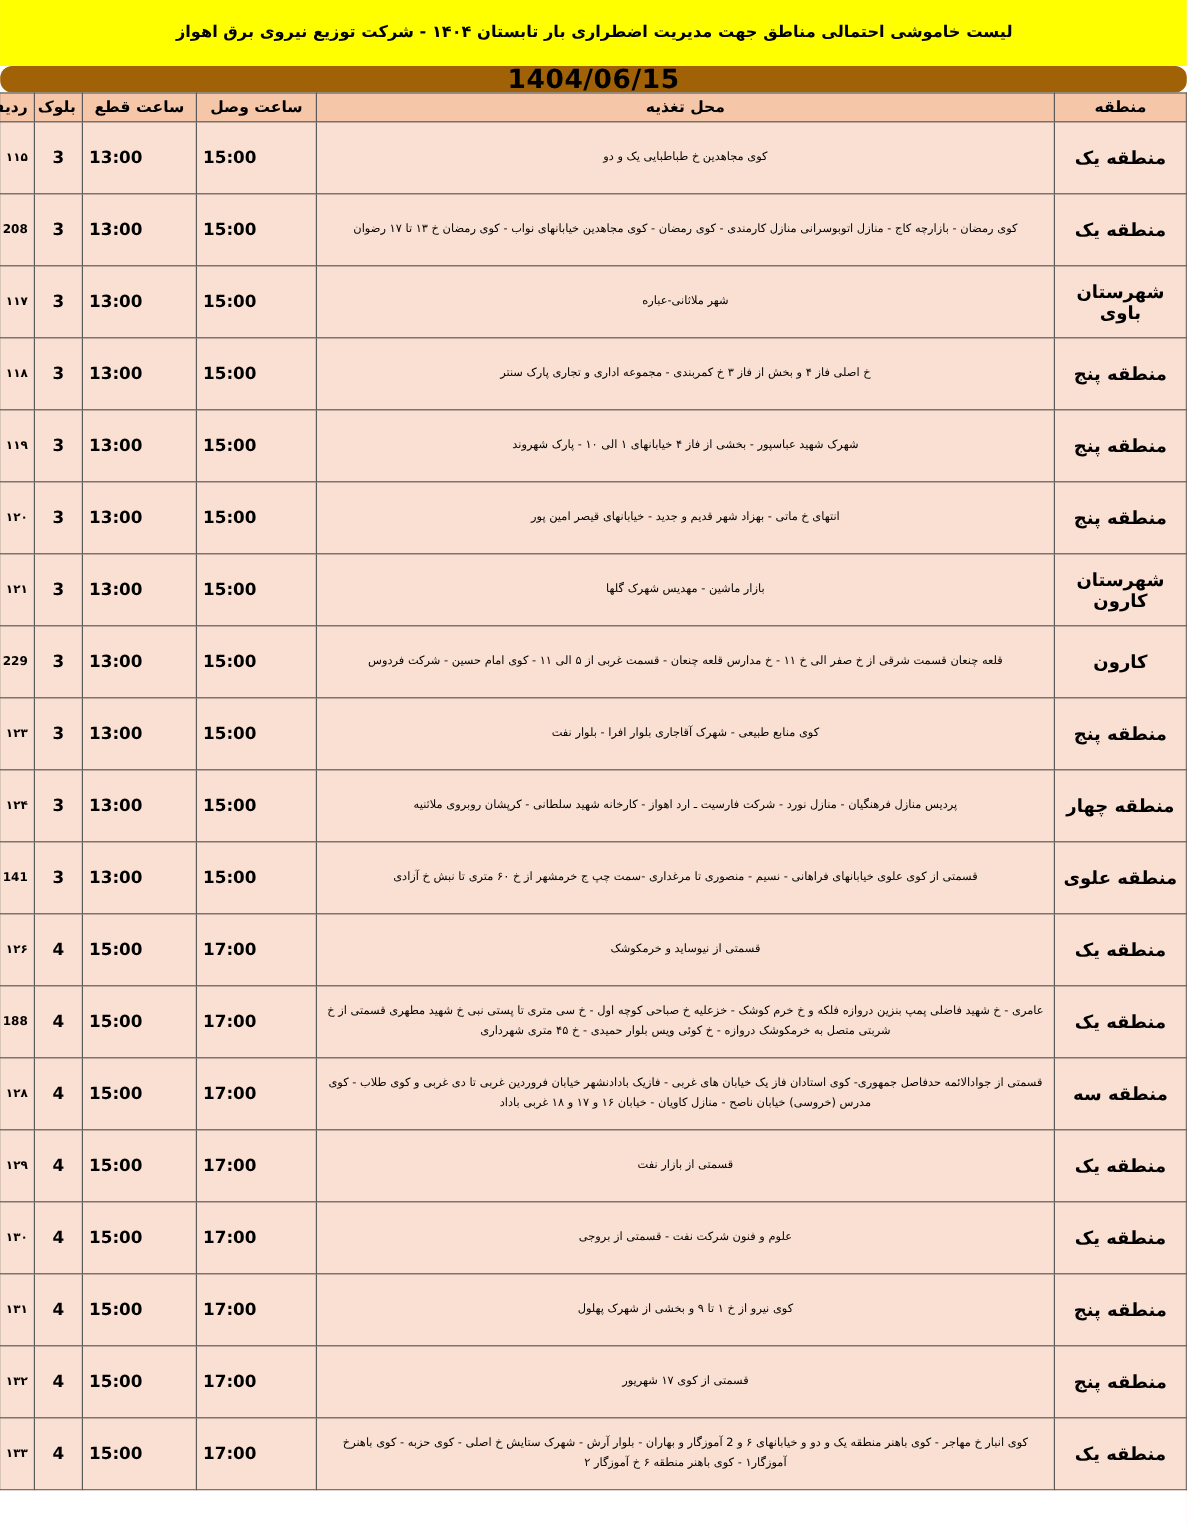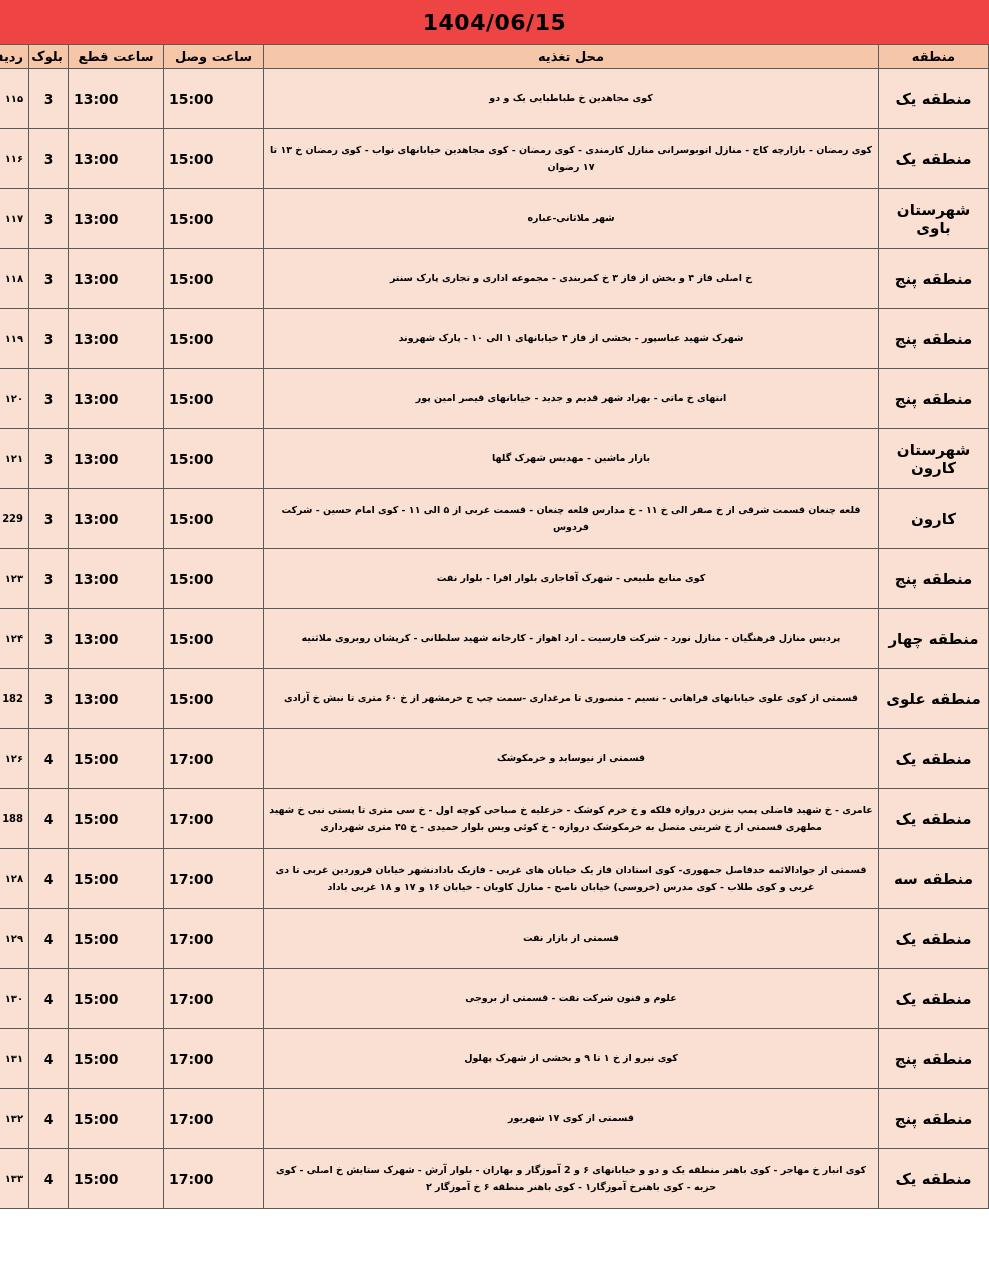--- a/index.html
+++ b/index.html
@@ -33,26 +33,27 @@
   .title-banner .title-text {
     font-size: 13.5px;
     font-weight: bold;
     color: #000000;
     letter-spacing: 0;
     padding: 0 20px;
     line-height: 1.3;
   }
   
   .date-banner {
-    background: #ef4444;
-    height: 44px;
+    background: #a16207;
+    height: 22px;
     display: flex;
     align-items: center;
     justify-content: center;
     box-sizing: border-box;
+    border-radius: 10px;
   }
   .date-banner .date-text {
     font-family: "DejaVu Sans", "Liberation Sans", sans-serif;
     font-size: 22px;
     font-weight: bold;
     color: #000000;
     direction: ltr;
     letter-spacing: 0.5px;
   }
   
@@ -91,21 +92,21 @@
     height: 60px;
   }
   td.region {
     text-align: center;
     font-size: 15px;
     font-weight: bold;
   }
   td.place {
     text-align: center;
     font-size: 9.5px;
-    font-weight: bold;
+    font-weight: normal;
     line-height: 1.75;
     padding: 4px 10px;
   }
   td.time {
     font-size: 14px;
     font-weight: bold;
     direction: ltr;
     font-family: "DejaVu Sans", "Liberation Sans", sans-serif;
   }
   td.block {
@@ -118,20 +119,23 @@
     text-align: center;
     font-size: 10px;
     font-weight: bold;
   }
 </style>
 </head>
 <body>
 
 <div class="sheet">
 
+  <div class="title-banner">
+    <div class="title-text">لیست خاموشی احتمالی مناطق جهت مدیریت اضطراری بار تابستان ۱۴۰۴ - شرکت توزیع نیروی برق اهواز</div>
+  </div>
 
   <div class="date-banner">
     <div class="date-text">1404/06/15</div>
   </div>
 
   <table class="outage">
     <colgroup>
       <col class="c-region">
       <col class="c-place">
       <col class="c-on">
@@ -157,21 +161,21 @@
           <td class="time">13:00</td>
           <td class="block">3</td>
           <td class="index">۱۱۵</td>
         </tr>
         <tr>
           <td class="region">منطقه یک</td>
           <td class="place">کوی رمضان - بازارچه کاج - منازل اتوبوسرانی منازل کارمندی - کوی رمضان - کوی مجاهدین خیابانهای نواب - کوی رمضان خ ۱۳ تا ۱۷ رضوان</td>
           <td class="time">15:00</td>
           <td class="time">13:00</td>
           <td class="block">3</td>
-          <td class="index">۱۱۶</td>
+          <td class="index">208</td>
         </tr>
         <tr>
           <td class="region">شهرستان باوی</td>
           <td class="place">شهر ملاثانی-عباره</td>
           <td class="time">15:00</td>
           <td class="time">13:00</td>
           <td class="block">3</td>
           <td class="index">۱۱۷</td>
         </tr>
         <tr>
@@ -229,21 +233,21 @@
           <td class="time">13:00</td>
           <td class="block">3</td>
           <td class="index">۱۲۴</td>
         </tr>
         <tr>
           <td class="region">منطقه علوی</td>
           <td class="place">قسمتی از کوی علوی خیابانهای فراهانی - نسیم - منصوری تا مرغداری -سمت چپ ج خرمشهر از خ ۶۰ متری تا نبش خ آزادی</td>
           <td class="time">15:00</td>
           <td class="time">13:00</td>
           <td class="block">3</td>
-          <td class="index">182</td>
+          <td class="index">141</td>
         </tr>
         <tr>
           <td class="region">منطقه یک</td>
           <td class="place">قسمتی از نیوساید و خرمکوشک</td>
           <td class="time">17:00</td>
           <td class="time">15:00</td>
           <td class="block">4</td>
           <td class="index">۱۲۶</td>
         </tr>
         <tr>

